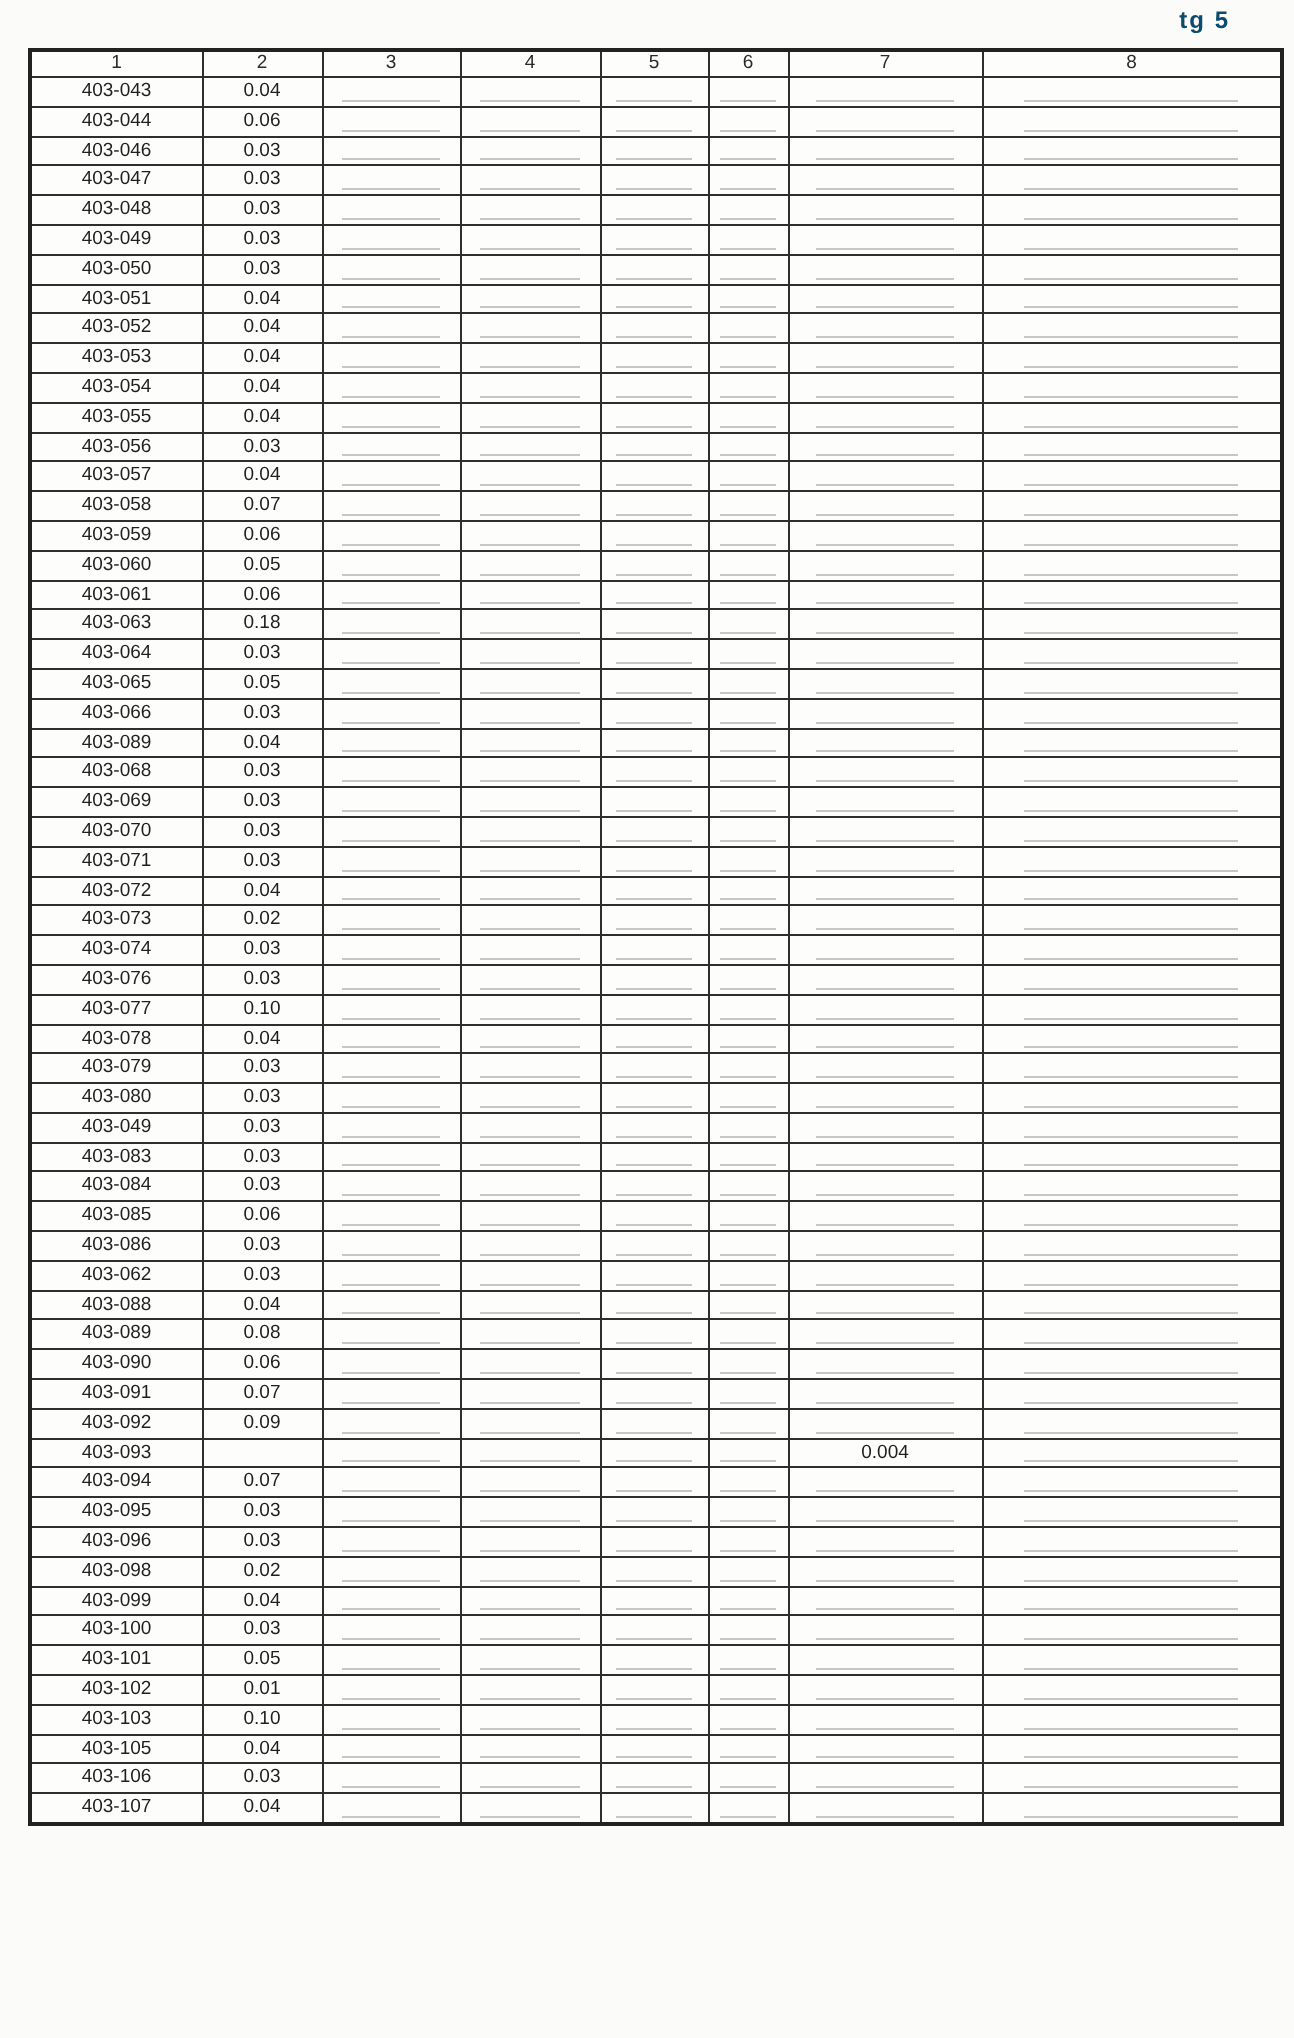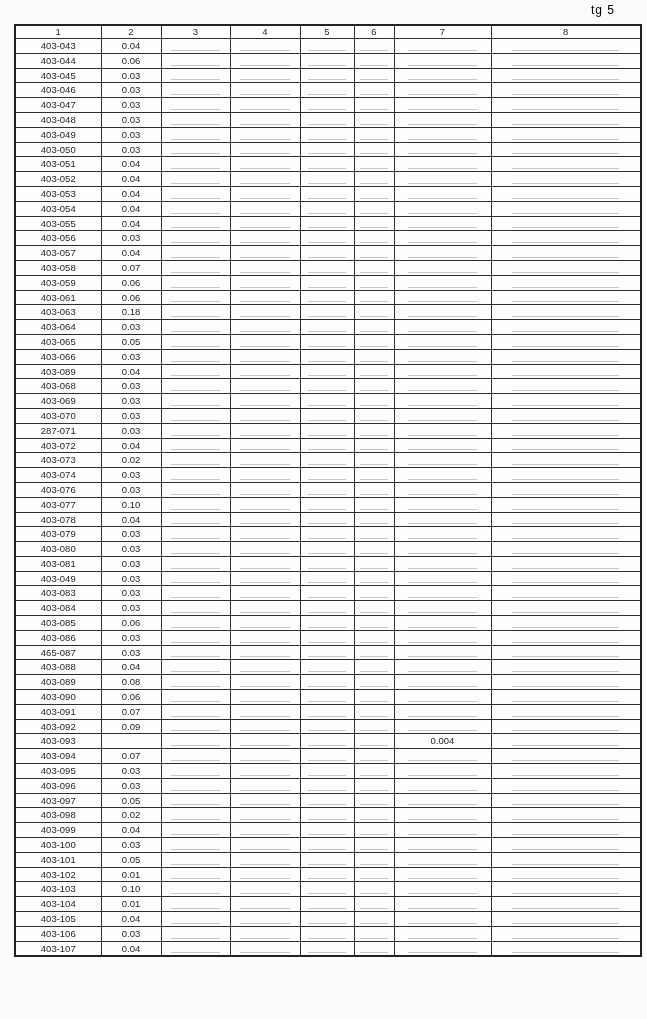--- a/index.html
+++ b/index.html
@@ -9,22 +9,22 @@
     font-family:"Liberation Sans", sans-serif;
     color:#1f1f1f;
     position:relative;
     overflow:hidden;
   }
   .page-label{
     position:absolute;
     top:3px;
     right:32px;
     font-size:12px;
-    font-weight:normal;
-    color:#000000;
+    font-weight:bold;
+    color:#0c4a6e;
     letter-spacing:1px;
   }
   table.scan{
     position:absolute;
     left:14px;
     top:24px;
     width:626px;
     border-collapse:collapse;
     table-layout:fixed;
     font-size:9.5px;
@@ -105,30 +105,20 @@
         <td class="c1">403-044</td>
         <td class="c2">0.06</td>
         <td class="c3 empty"></td>
         <td class="c4 empty"></td>
         <td class="c5 empty"></td>
         <td class="c6 empty"></td>
         <td class="c7 empty"></td>
         <td class="c8 empty"></td>
       </tr>
       <tr>
-        <td class="c1">403-045</td>
-        <td class="c2">0.03</td>
-        <td class="c3 empty"></td>
-        <td class="c4 empty"></td>
-        <td class="c5 empty"></td>
-        <td class="c6 empty"></td>
-        <td class="c7 empty"></td>
-        <td class="c8 empty"></td>
-      </tr>
-      <tr>
         <td class="c1">403-046</td>
         <td class="c2">0.03</td>
         <td class="c3 empty"></td>
         <td class="c4 empty"></td>
         <td class="c5 empty"></td>
         <td class="c6 empty"></td>
         <td class="c7 empty"></td>
         <td class="c8 empty"></td>
       </tr>
       <tr>
@@ -255,20 +245,30 @@
         <td class="c1">403-059</td>
         <td class="c2">0.06</td>
         <td class="c3 empty"></td>
         <td class="c4 empty"></td>
         <td class="c5 empty"></td>
         <td class="c6 empty"></td>
         <td class="c7 empty"></td>
         <td class="c8 empty"></td>
       </tr>
       <tr>
+        <td class="c1">403-060</td>
+        <td class="c2">0.05</td>
+        <td class="c3 empty"></td>
+        <td class="c4 empty"></td>
+        <td class="c5 empty"></td>
+        <td class="c6 empty"></td>
+        <td class="c7 empty"></td>
+        <td class="c8 empty"></td>
+      </tr>
+      <tr>
         <td class="c1">403-061</td>
         <td class="c2">0.06</td>
         <td class="c3 empty"></td>
         <td class="c4 empty"></td>
         <td class="c5 empty"></td>
         <td class="c6 empty"></td>
         <td class="c7 empty"></td>
         <td class="c8 empty"></td>
       </tr>
       <tr>
@@ -345,21 +345,21 @@
         <td class="c1">403-070</td>
         <td class="c2">0.03</td>
         <td class="c3 empty"></td>
         <td class="c4 empty"></td>
         <td class="c5 empty"></td>
         <td class="c6 empty"></td>
         <td class="c7 empty"></td>
         <td class="c8 empty"></td>
       </tr>
       <tr>
-        <td class="c1">287-071</td>
+        <td class="c1">403-071</td>
         <td class="c2">0.03</td>
         <td class="c3 empty"></td>
         <td class="c4 empty"></td>
         <td class="c5 empty"></td>
         <td class="c6 empty"></td>
         <td class="c7 empty"></td>
         <td class="c8 empty"></td>
       </tr>
       <tr>
         <td class="c1">403-072</td>
@@ -435,30 +435,20 @@
         <td class="c1">403-080</td>
         <td class="c2">0.03</td>
         <td class="c3 empty"></td>
         <td class="c4 empty"></td>
         <td class="c5 empty"></td>
         <td class="c6 empty"></td>
         <td class="c7 empty"></td>
         <td class="c8 empty"></td>
       </tr>
       <tr>
-        <td class="c1">403-081</td>
-        <td class="c2">0.03</td>
-        <td class="c3 empty"></td>
-        <td class="c4 empty"></td>
-        <td class="c5 empty"></td>
-        <td class="c6 empty"></td>
-        <td class="c7 empty"></td>
-        <td class="c8 empty"></td>
-      </tr>
-      <tr>
         <td class="c1">403-049</td>
         <td class="c2">0.03</td>
         <td class="c3 empty"></td>
         <td class="c4 empty"></td>
         <td class="c5 empty"></td>
         <td class="c6 empty"></td>
         <td class="c7 empty"></td>
         <td class="c8 empty"></td>
       </tr>
       <tr>
@@ -495,21 +485,21 @@
         <td class="c1">403-086</td>
         <td class="c2">0.03</td>
         <td class="c3 empty"></td>
         <td class="c4 empty"></td>
         <td class="c5 empty"></td>
         <td class="c6 empty"></td>
         <td class="c7 empty"></td>
         <td class="c8 empty"></td>
       </tr>
       <tr>
-        <td class="c1">465-087</td>
+        <td class="c1">403-062</td>
         <td class="c2">0.03</td>
         <td class="c3 empty"></td>
         <td class="c4 empty"></td>
         <td class="c5 empty"></td>
         <td class="c6 empty"></td>
         <td class="c7 empty"></td>
         <td class="c8 empty"></td>
       </tr>
       <tr>
         <td class="c1">403-088</td>
@@ -595,30 +585,20 @@
         <td class="c1">403-096</td>
         <td class="c2">0.03</td>
         <td class="c3 empty"></td>
         <td class="c4 empty"></td>
         <td class="c5 empty"></td>
         <td class="c6 empty"></td>
         <td class="c7 empty"></td>
         <td class="c8 empty"></td>
       </tr>
       <tr>
-        <td class="c1">403-097</td>
-        <td class="c2">0.05</td>
-        <td class="c3 empty"></td>
-        <td class="c4 empty"></td>
-        <td class="c5 empty"></td>
-        <td class="c6 empty"></td>
-        <td class="c7 empty"></td>
-        <td class="c8 empty"></td>
-      </tr>
-      <tr>
         <td class="c1">403-098</td>
         <td class="c2">0.02</td>
         <td class="c3 empty"></td>
         <td class="c4 empty"></td>
         <td class="c5 empty"></td>
         <td class="c6 empty"></td>
         <td class="c7 empty"></td>
         <td class="c8 empty"></td>
       </tr>
       <tr>
@@ -657,30 +637,20 @@
         <td class="c3 empty"></td>
         <td class="c4 empty"></td>
         <td class="c5 empty"></td>
         <td class="c6 empty"></td>
         <td class="c7 empty"></td>
         <td class="c8 empty"></td>
       </tr>
       <tr>
         <td class="c1">403-103</td>
         <td class="c2">0.10</td>
-        <td class="c3 empty"></td>
-        <td class="c4 empty"></td>
-        <td class="c5 empty"></td>
-        <td class="c6 empty"></td>
-        <td class="c7 empty"></td>
-        <td class="c8 empty"></td>
-      </tr>
-      <tr>
-        <td class="c1">403-104</td>
-        <td class="c2">0.01</td>
         <td class="c3 empty"></td>
         <td class="c4 empty"></td>
         <td class="c5 empty"></td>
         <td class="c6 empty"></td>
         <td class="c7 empty"></td>
         <td class="c8 empty"></td>
       </tr>
       <tr>
         <td class="c1">403-105</td>
         <td class="c2">0.04</td>

